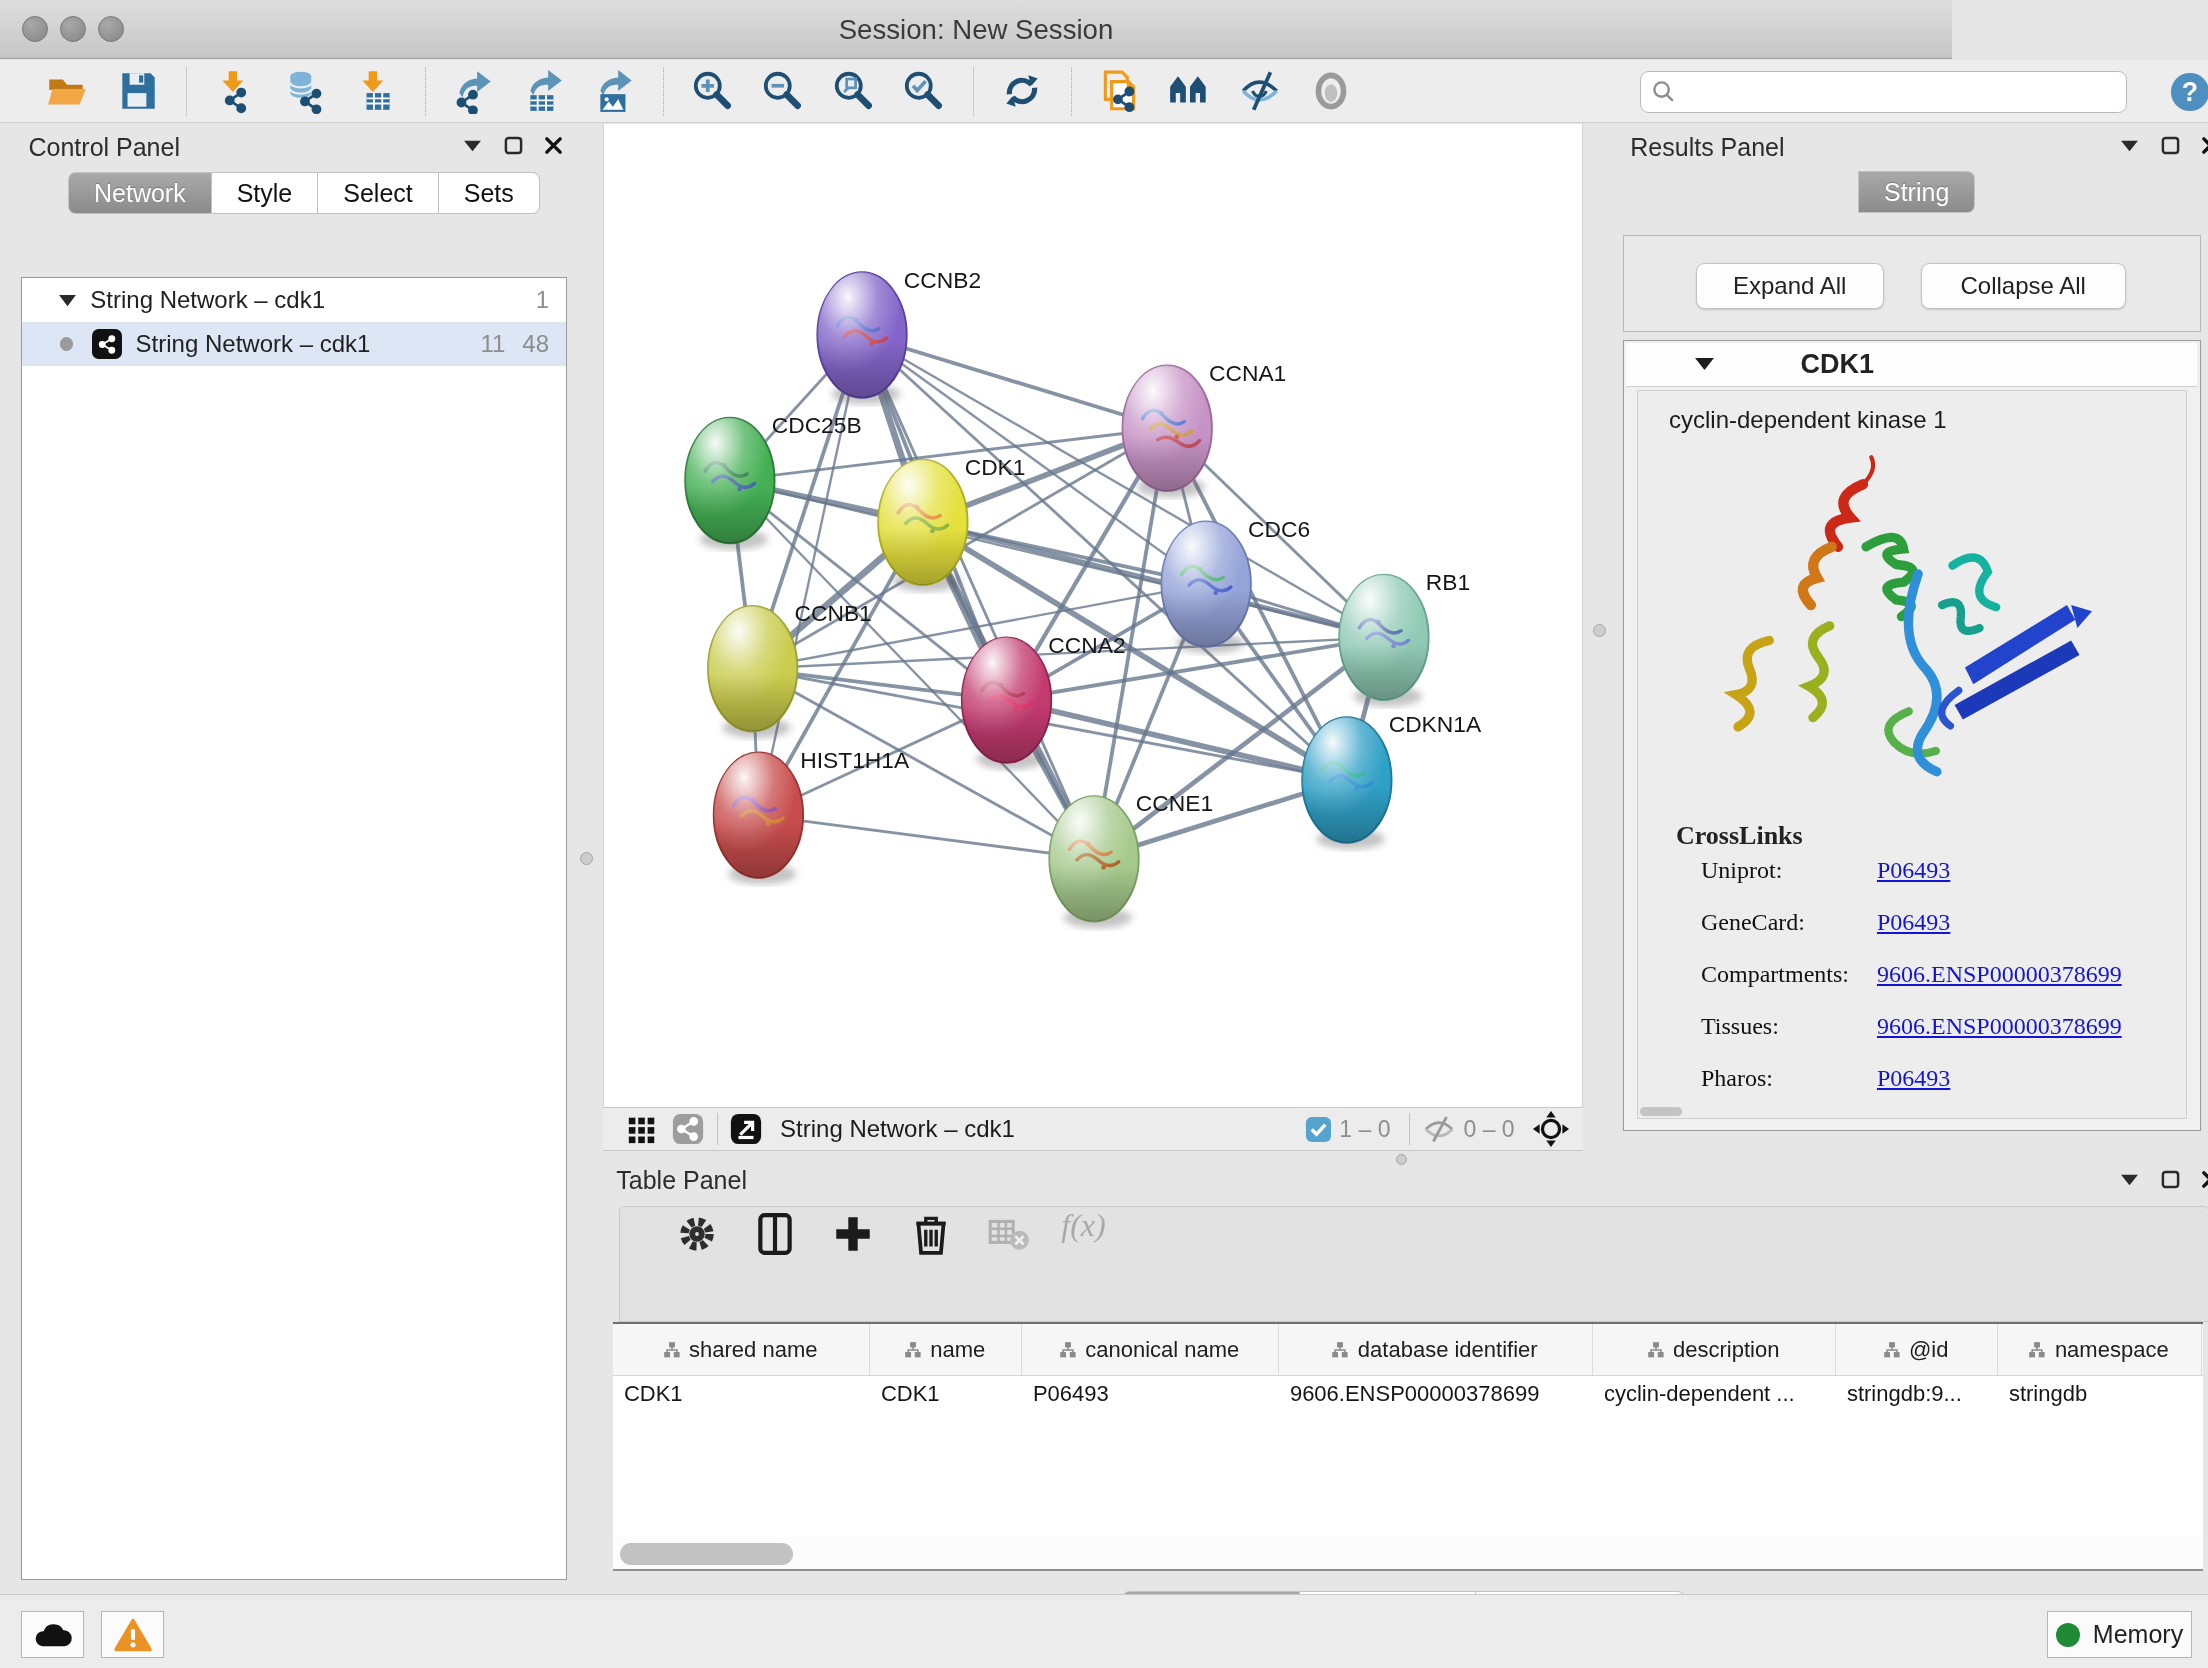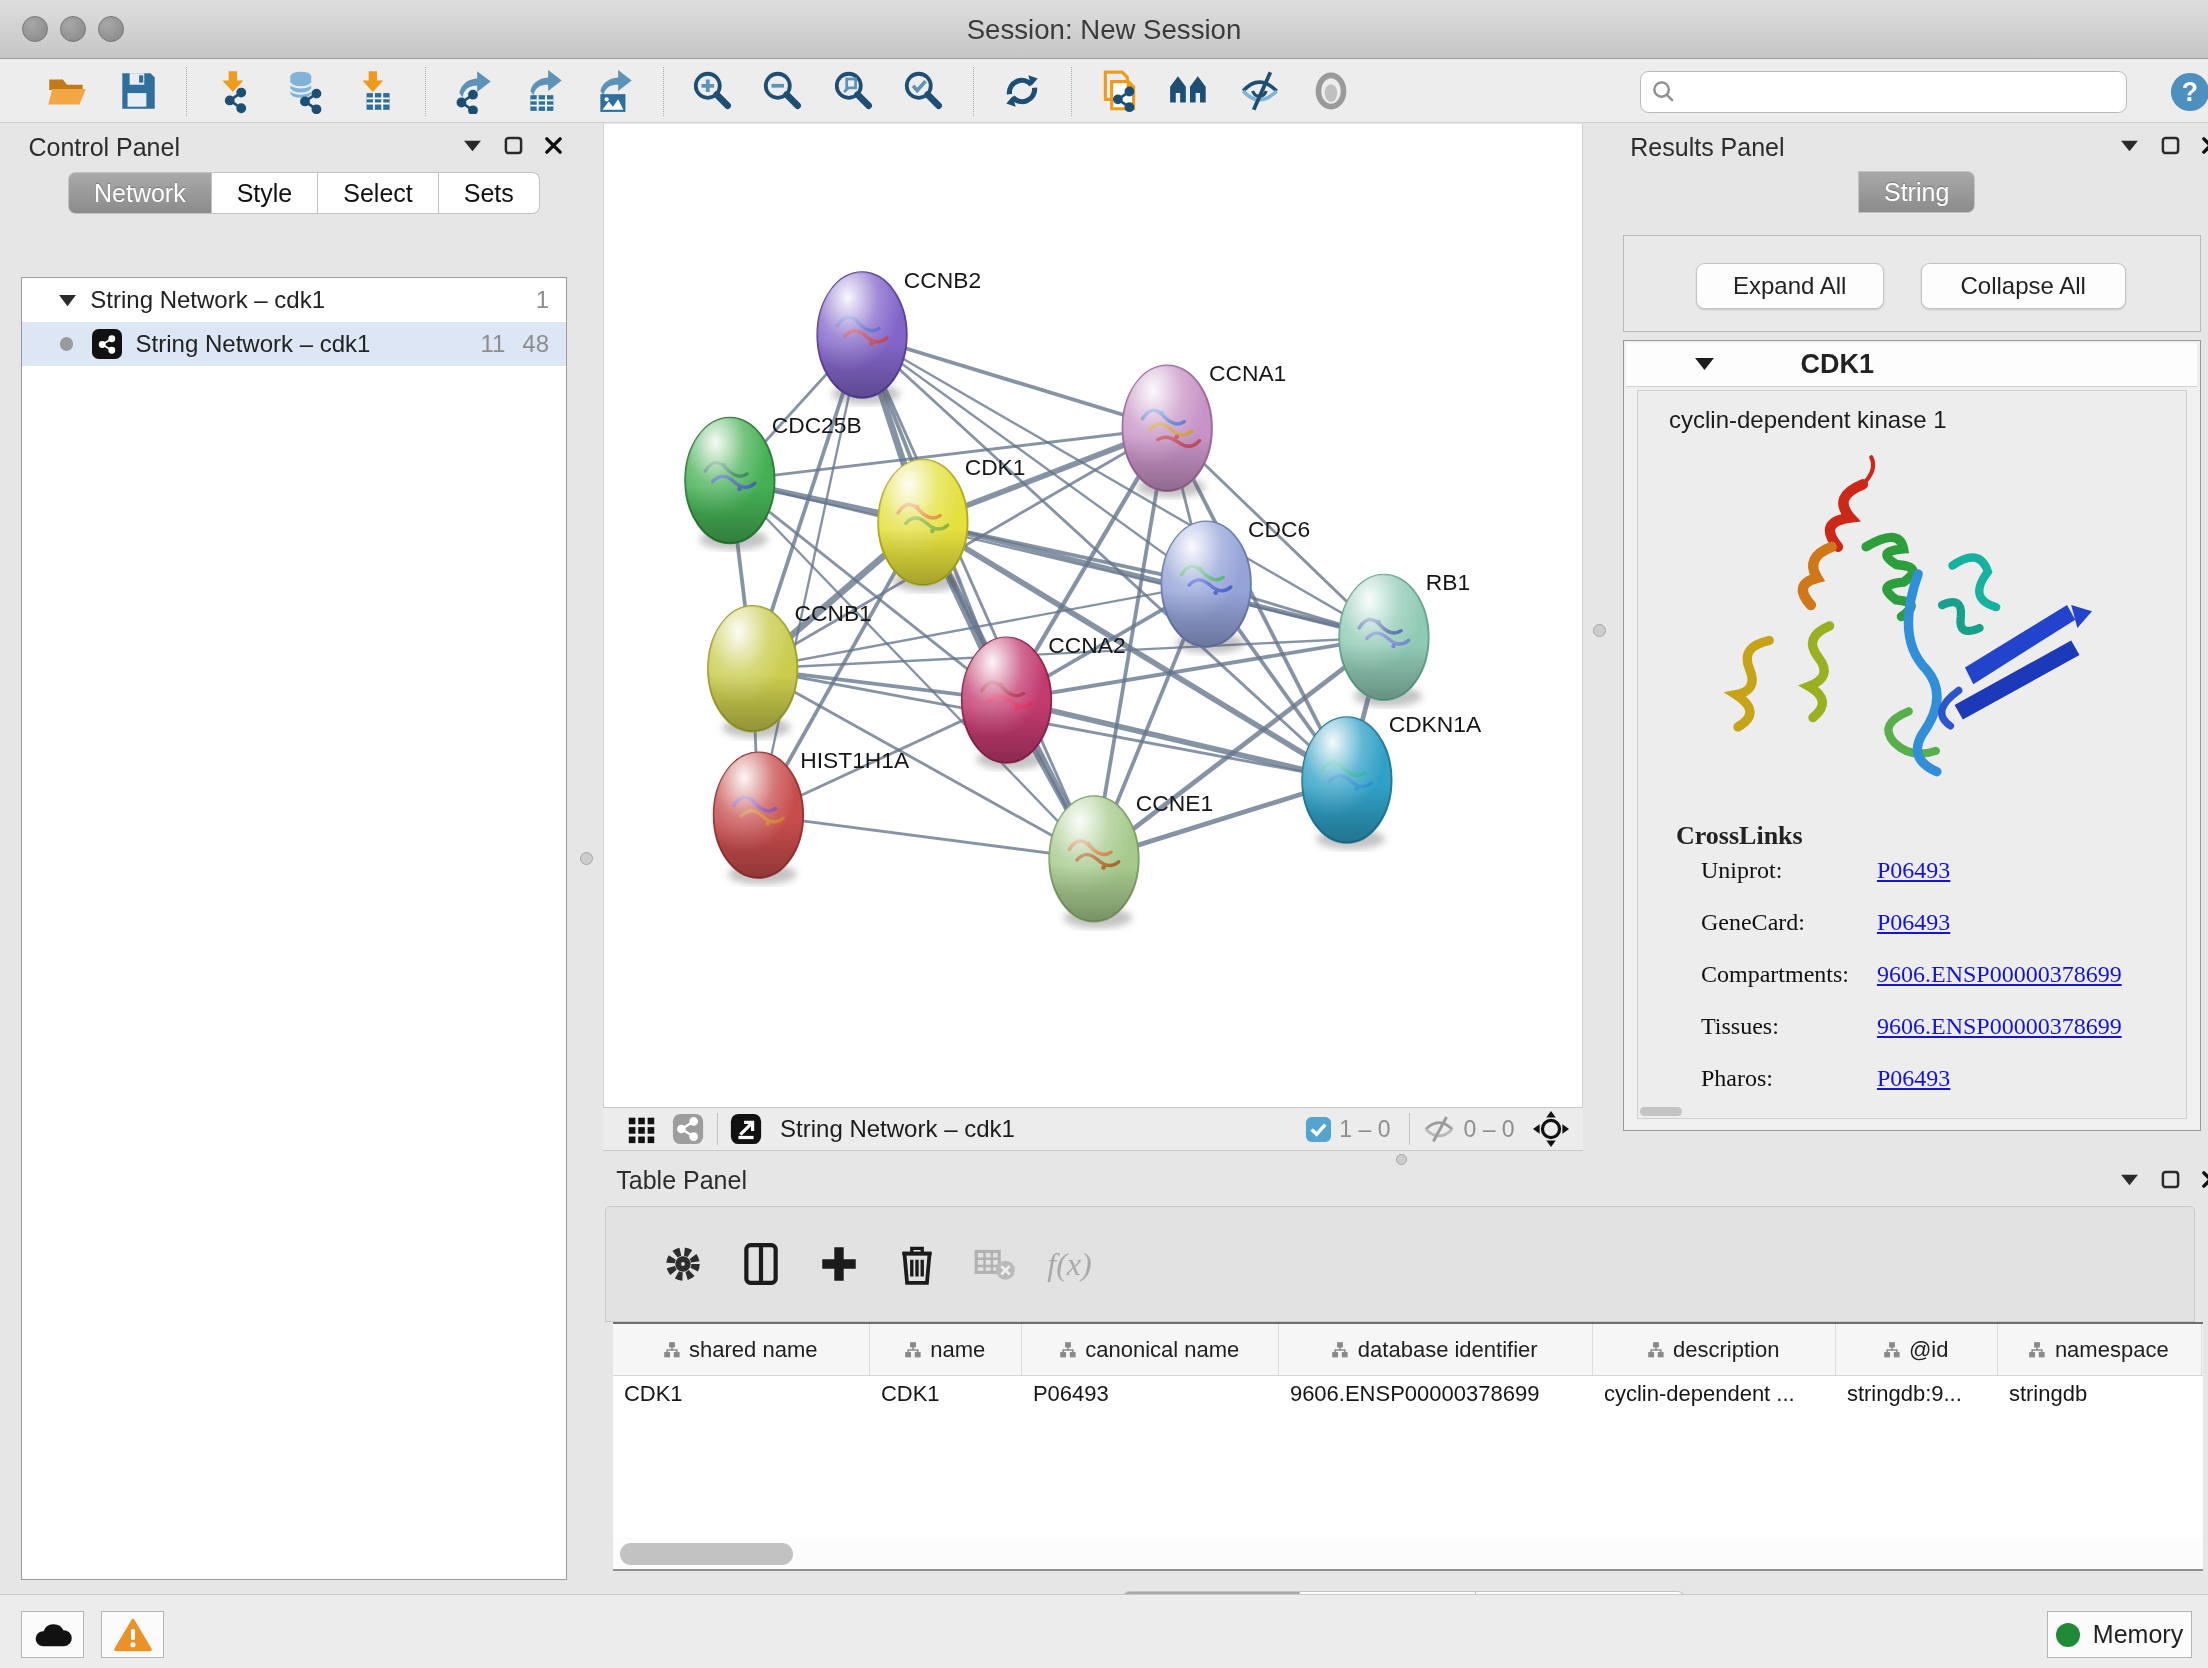--- a/index.html
+++ b/index.html
@@ -1,20 +1,20 @@
 <!DOCTYPE html>
 <html style="font-size:15px"><head>
 <meta charset="utf-8">
 <style>
   * { margin:0; padding:0; box-sizing:border-box; }
   html,body { width:2208px; height:1668px; overflow:hidden; }
   body { background:#e6e6e6; font-family:"Liberation Sans", sans-serif; color:#222; position:relative; }
 
   
-  .titlebar { position:absolute; left:0; top:0; width:2208px; height:59px;
+  .titlebar { position:absolute; left:0; top:0; width:1952px; height:59px;
     background:linear-gradient(#dedede,#c6c6c6); border-bottom:1px solid #9f9f9f; }
   .tl { position:absolute; top:16px; width:26px; height:26px; border-radius:50%;
     background:radial-gradient(circle at 35% 30%, #a8a8a8, #868686); border:1px solid #767676; }
   .win-title { position:absolute; left:0; right:0; top:0; height:59px; line-height:59px;
     text-align:center; font-size:27.6px; color:#3b3b3b; }
 
   
   .toolbar { position:absolute; left:0; top:60px; width:2208px; height:63px;
     background:#ededed; border-bottom:1px solid #cfcfcf; display:flex; align-items:center; padding-left:32px; }
   .tb-btn { width:59px; height:53px; display:flex; align-items:center; justify-content:center; cursor:pointer; margin:0 5.7px; }
@@ -79,22 +79,22 @@
   .serif { font-family:"Liberation Serif", serif; }
   .cl-head { font-size:26px; font-weight:bold; margin:13.3px 0 5.7px 30px; }
   .cl-row { display:flex; font-size:24px; margin:0 0 25px 55px; }
   .cl-row .cl-label { width:176px; color:#111; }
   .cl-row .cl-link { color:#1414d4; text-decoration:underline; cursor:pointer; }
   .rp-stub { position:absolute; left:1.9px; bottom:1.9px; width:42px; height:9.5px; background:#c4c4c4; border-radius:4.8px; }
 
   
   .table-panel { position:absolute; left:603px; top:1153px; width:1605px; height:476px; }
   .tp-header { position:absolute; left:13.3px; top:13.3px; }
-  .tp-toolbar { position:absolute; left:2px; top:53px; width:1590px; height:116px; background:#e2e2e2;
-    border:1px solid #c9c9c9; border-radius:4.8px 4.8px 0 0; display:flex; align-items:center; padding-left:38px; }
+  .tp-toolbar { position:absolute; left:16px; top:53px; width:1590px; height:116px; background:#e2e2e2;
+    border:1px solid #c9c9c9; border-radius:4.8px 4.8px 0 0; display:flex; padding-left:38px; }
   .tp-toolbar .tb-btn { margin:0 9.5px; }
   .fx { font-family:"Liberation Serif", serif; font-style:italic; font-size:32px; color:#a9a9a9; margin-left:13.3px; }
   .tp-table { position:absolute; left:9.5px; top:169px; width:1590px; height:215px; background:#fff;
     border-top:2.9px solid #6f6f6f; overflow:hidden; }
   .tp-hrow { display:flex; height:52px; background:#f6f6f6; border-bottom:1px solid #d6d6d6; }
   .th { display:flex; align-items:center; justify-content:center; gap:9.5px; font-size:22px; color:#202020;
     border-right:1px solid #dcdcdc; overflow:hidden; white-space:nowrap; flex:none; }
   .tp-drow { display:flex; height:36px; background:#fff; }
   .td { font-size:22px; color:#161616; padding-left:11.4px; line-height:36px; overflow:hidden; white-space:nowrap; flex:none; }
   .tp-scroll { position:absolute; left:9.5px; top:384px; width:1590px; height:34px; background:#fcfcfc;

